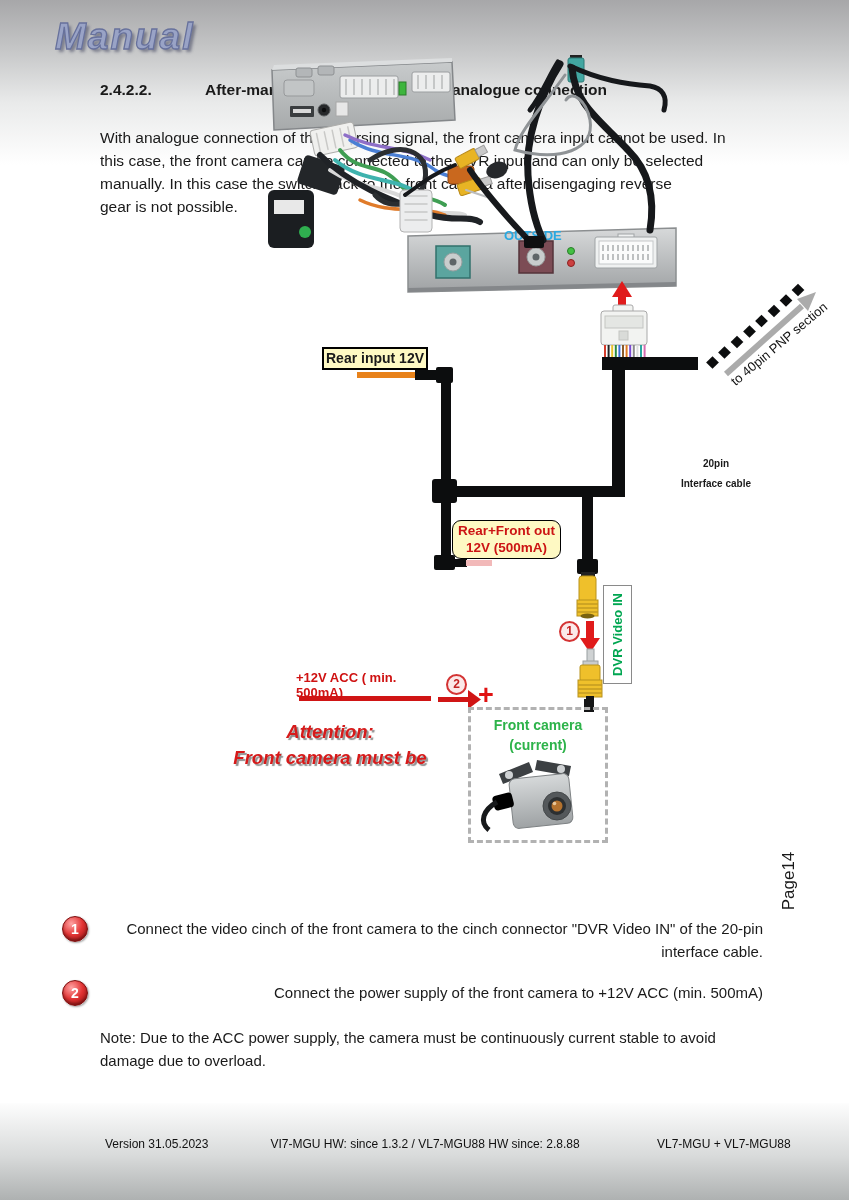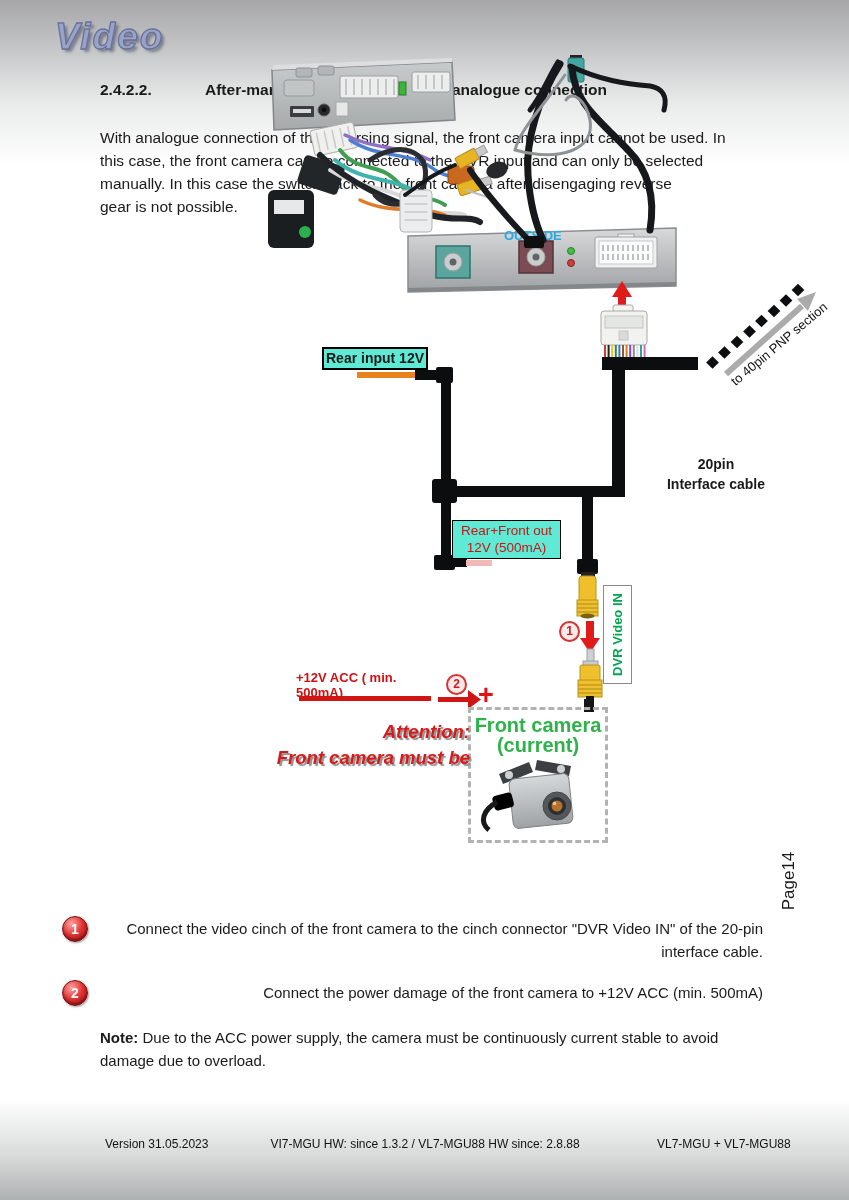--- a/index.html
+++ b/index.html
@@ -18,75 +18,75 @@
     text-shadow:3px 3px 3px rgba(35,40,70,.45);}
   
   .h-num{position:absolute;left:100px;top:81px;font-size:15.5px;font-weight:bold;}
   .h-title-left{position:absolute;left:205px;top:81px;font-size:15.5px;font-weight:bold;}
   .h-title-right{position:absolute;left:452px;top:81px;font-size:15.5px;font-weight:bold;}
   .intro{position:absolute;left:100px;top:126px;width:665px;font-size:15.5px;line-height:23px;}
   
   .collage{position:absolute;left:260px;top:55px;width:420px;height:240px;}
   .diagram{position:absolute;left:290px;top:270px;width:555px;height:450px;}
   
-  .label-box{position:absolute;background:#5eead4;border:2px solid #000;text-align:center;}
+  .label-box{position:absolute;background:#fef9c3;border:2px solid #000;text-align:center;}
   .rear-input{left:322px;top:347px;width:102px;height:19px;font-size:14px;font-weight:bold;line-height:19px;}
-  .rear-front{left:452px;top:520px;width:107px;padding:2px 0;font-size:13.5px;font-weight:normal;
-    color:#cc1414;line-height:16.5px;border-width:1.5px;}
+  .rear-front{left:452px;top:520px;width:107px;padding:2px 0;font-size:13.5px;font-weight:bold;
+    color:#cc1414;line-height:16.5px;border-width:1.5px;border-radius:9px;}
   .cable-label{position:absolute;left:640px;top:454px;width:152px;text-align:center;
-    font-size:14px;font-weight:bold;line-height:20px;}
+    font-size:10px;font-weight:bold;line-height:20px;}
   .pnp-label{position:absolute;left:700px;top:336px;width:160px;height:18px;font-size:13px;
     color:#111;text-align:center;transform:rotate(-40deg);}
   .dvr-box{position:absolute;left:603px;top:585px;width:27px;height:97px;background:#fff;
     border:1px solid #8a8a8a;}
   .dvr-box span{position:absolute;left:-35px;top:35px;width:97px;height:27px;line-height:27px;
     text-align:center;transform:rotate(-90deg);font-size:13px;font-weight:bold;color:#00a651;}
   .front-cam-box{position:absolute;left:468px;top:707px;width:134px;height:130px;
     border:3px dashed #b2b2b2;}
-  .front-cam-text{position:relative;padding-top:5px;text-align:center;font-size:20px;
+  .front-cam-text{position:relative;padding-top:5px;text-align:center;font-size:14px;
     font-weight:bold;color:#2db34a;line-height:20px;}
   .cam-svg{position:absolute;left:0;top:42px;width:134px;height:88px;}
   .acc-label{position:absolute;left:296px;top:670px;width:150px;font-size:13px;font-weight:bold;
     color:#cf1111;}
   .plus-sign{position:absolute;left:478px;top:680px;font-size:27px;font-weight:bold;color:#e01212;}
   .diag-marker{position:absolute;width:17px;height:17px;border-radius:50%;background:#fbe9e9;
     border:2px solid #d43333;color:#c22222;font-weight:bold;font-size:12px;line-height:17px;
     text-align:center;}
   .marker-1{left:559px;top:621px;}
   .marker-2{left:446px;top:674px;}
-  .attention{position:absolute;left:190px;top:719px;width:280px;text-align:right;
+  .attention{position:absolute;left:190px;top:719px;width:280px;text-align:center;
     font-size:18.5px;font-weight:bold;font-style:italic;color:#d61a1a;line-height:26px;
     text-shadow:2px 2px 1px #8f8f8f;}
   .page-label{position:absolute;left:744px;top:871px;width:90px;height:20px;line-height:20px;
     text-align:center;font-size:17px;color:#1a1a1a;transform:rotate(-90deg);}
   
   .step{position:absolute;left:62px;display:flex;gap:13px;align-items:flex-start;}
   .step-1{top:917px;} .step-2{top:981px;}
   .step-badge{flex:0 0 auto;width:24px;height:24px;border-radius:50%;margin-top:-1px;
     background:radial-gradient(circle at 35% 28%,#ffa3a3,#e23434 48%,#9a1010 92%);
     border:1px solid #7d0c0c;box-shadow:inset 0 -2px 3px rgba(0,0,0,.35),1px 1px 2px rgba(0,0,0,.35);
     color:#fff;font-weight:bold;font-size:14px;line-height:24px;text-align:center;}
   .step-text{width:662px;font-size:15px;line-height:23px;text-align:right;}
   .note{position:absolute;left:100px;top:1026px;width:650px;font-size:15px;line-height:23px;}
-  .note b{font-weight:bold;}
+  .note b{font-weight:normal;}
   
   .footer-text{position:absolute;top:1137px;font-size:12px;color:#111;text-align:center;}
   .f-version{left:105px;}
   .f-hw{left:250px;width:350px;text-align:center;}
   .f-models{left:634px;margin-left:23px;}
 </style>
 </head>
 <body>
 
 <div id="page">
 
   <div class="header-band"></div>
   <div class="footer-band"></div>
 
-  <div class="logo">Video</div>
+  <div class="logo">Manual</div>
 
   <div class="h-num">2.4.2.2.</div>
   <div class="h-title-left">After-market front camera</div>
   <div class="h-title-right">analogue connection</div>
 
   <div class="intro">
     <div>With analogue connection of the reversing signal, the front camera input cannot be used. In</div>
     <div>this case, the front camera can be connected to the DVR input and can only be selected</div>
     <div>manually. In this case the switch back to the front camera after disengaging reverse</div>
     <div>gear is not possible.</div>
@@ -324,21 +324,21 @@
 
   <div class="page-label">Page14</div>
 
   <div class="step step-1">
     <div class="step-badge">1</div>
     <div class="step-text">Connect the video cinch of the front camera to the cinch connector "DVR Video IN" of the 20-pin interface cable.</div>
   </div>
 
   <div class="step step-2">
     <div class="step-badge">2</div>
-    <div class="step-text">Connect the power damage of the front camera to +12V ACC (min. 500mA)</div>
+    <div class="step-text">Connect the power supply of the front camera to +12V ACC (min. 500mA)</div>
   </div>
 
   <div class="note">
     <b>Note:</b><span> Due to the ACC power supply, the camera must be continuously current stable to avoid damage due to overload.</span>
   </div>
 
   <div class="footer-text f-version">Version 31.05.2023</div>
   <div class="footer-text f-hw">VI7-MGU HW: since 1.3.2 / VL7-MGU88 HW since: 2.8.88</div>
   <div class="footer-text f-models">VL7-MGU + VL7-MGU88</div>
 

